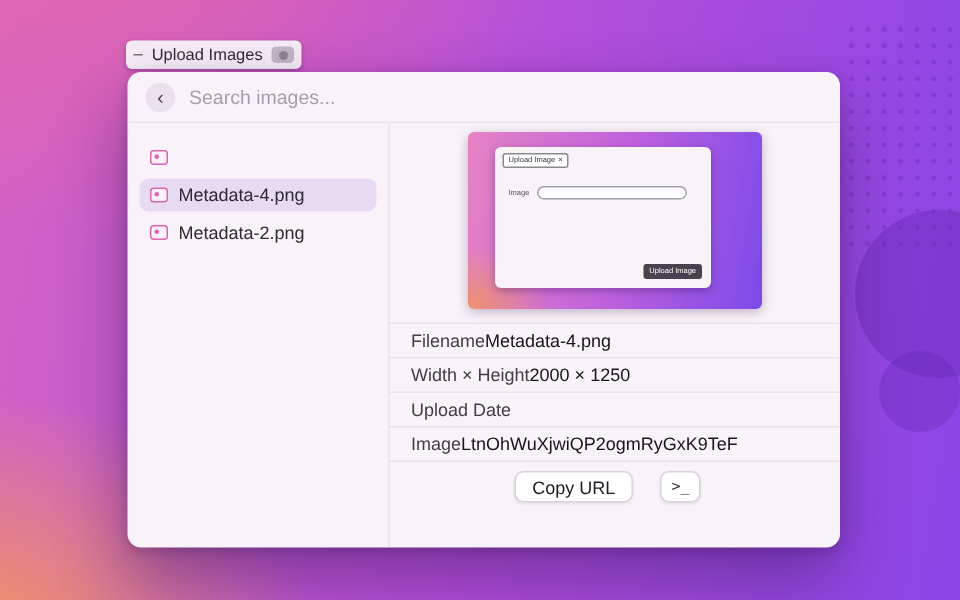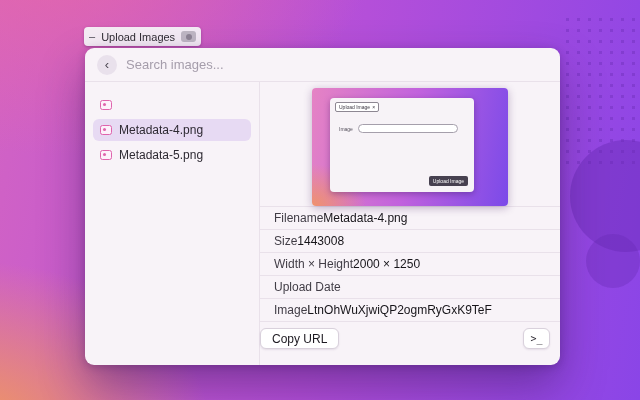--- a/index.html
+++ b/index.html
@@ -105,21 +105,21 @@
 
   
   .row{
     height:23px; display:flex; align-items:center; justify-content:flex-start;
     padding:0 14px; border-top:1px solid #e9e1ea; font-size:12px;
   }
   .rlabel{ color:#413d46; }
   .rvalue{ color:#17151a; font-weight:500; }
 
   .actions{
-    border-top:1px solid #e9e1ea; flex:1; display:flex; justify-content:space-between;
+    border-top:1px solid #e9e1ea; flex:1; display:flex; justify-content:center;
     align-items:flex-start; gap:18px; padding:6px 10px 16px 0;
   }
   .btn{
     height:21px; padding:0 11px; background:#fff; border:1px solid #d9d1dc; border-radius:6px;
     font-size:12px; color:#1d1a21; box-shadow:0 1px 2px rgba(60,30,80,0.1);
     cursor:pointer; font-family:inherit;
   }
   .icon-btn{
     width:27px; padding:0; display:flex; align-items:center; justify-content:center;
     font-family:"DejaVu Sans Mono", monospace; font-size:10px; color:#2e2a33;
@@ -154,21 +154,21 @@
       <div class="sidebar">
         <div class="item">
           <span class="file-icon"></span>
         </div>
         <div class="item selected">
           <span class="file-icon"></span>
           <span>Metadata-4.png</span>
         </div>
         <div class="item">
           <span class="file-icon"></span>
-          <span>Metadata-5.png</span>
+          <span>Metadata-2.png</span>
         </div>
       </div>
 
       <div class="panel">
 
         <div class="preview-wrap">
           <div class="preview">
             <div class="mini">
               <div class="mini-tab">
                 <span>Upload Image</span>
@@ -182,24 +182,20 @@
             </div>
           </div>
         </div>
 
         <div class="details">
           <div class="row">
             <span class="rlabel">Filename</span>
             <span class="rvalue">Metadata-4.png</span>
           </div>
           <div class="row">
-            <span class="rlabel">Size</span>
-            <span class="rvalue">1443008</span>
-          </div>
-          <div class="row">
             <span class="rlabel">Width × Height</span>
             <span class="rvalue">2000 × 1250</span>
           </div>
           <div class="row">
             <span class="rlabel">Upload Date</span>
           </div>
           <div class="row">
             <span class="rlabel">Image</span>
             <span class="rvalue">LtnOhWuXjwiQP2ogmRyGxK9TeF</span>
           </div>

